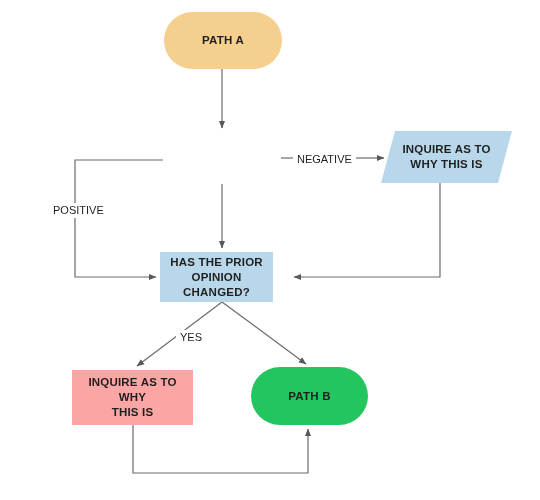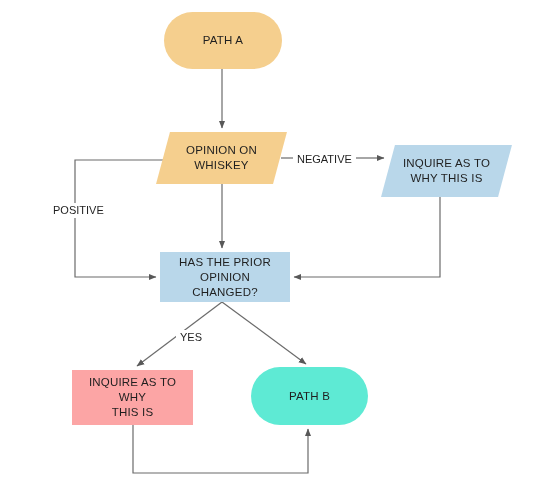--- a/index.html
+++ b/index.html
@@ -38,20 +38,21 @@
     font-size: 11.5px;
     line-height: 15px;
     letter-spacing: 0.2px;
     font-family: "Liberation Sans", sans-serif;
   }
   .node .label {
     position: relative;
     z-index: 2;
     padding: 0 6px;
     white-space: pre-line;
+    font-weight: bold;
   }
   .shape-stadium {
     border-radius: 999px;
   }
   .shape-rect {
     border-radius: 0;
   }
   .shape-para {
     background: transparent !important;
   }
@@ -104,43 +105,38 @@
       <path d="M222,302 L306,364" marker-end="url(#arrowhead)"></path>
 
       <path d="M133,425 L133,473 L308,473 L308,429" marker-end="url(#arrowhead)"></path>
     </g>
   </svg>
 
   <div class="node shape-stadium" style="left:164px; top:12px; width:118px; height:57px; background:#f5cf8e;">
     <span class="label">PATH A</span>
   </div>
 
-  <div class="node shape-para" style="left:163px; top:132px; width:117px; height:52px;">
-    <span class="para-body" style="background:#f5cf8e;"></span>
-    <span class="label">OPINION ON
-WHISKEY</span>
-  </div>
 
-  <div class="node shape-para" style="left:388px; top:131px; width:117px; height:52px;margin-top:14px;">
+  <div class="node shape-para" style="left:388px; top:131px; width:117px; height:52px;">
     <span class="para-body" style="background:#b9d7ea;"></span>
     <span class="label">INQUIRE AS TO
 WHY THIS IS</span>
   </div>
 
-  <div class="node shape-rect" style="left:160px; top:252px; width:130px; height:50px; background:#b9d7ea;">
+  <div class="node shape-rect" style="left:160px; top:252px; width:113px; height:50px; background:#b9d7ea;">
     <span class="label">HAS THE PRIOR
 OPINION CHANGED?</span>
   </div>
 
   <div class="node shape-rect" style="left:72px; top:370px; width:121px; height:55px; background:#fca5a5;">
     <span class="label">INQUIRE AS TO WHY
 THIS IS</span>
   </div>
 
-  <div class="node shape-stadium" style="left:251px; top:367px; width:117px; height:58px; background:#5eead4;">
+  <div class="node shape-stadium" style="left:251px; top:367px; width:117px; height:58px; background:#22c55e;">
     <span class="label">PATH B</span>
   </div>
 
   <div class="edge-label" style="left:293px; top:152px;">NEGATIVE</div>
 
   <div class="edge-label" style="left:49px; top:203px;">POSITIVE</div>
 
   <div class="edge-label" style="left:176px; top:330px;">YES</div>
 
 </div>

